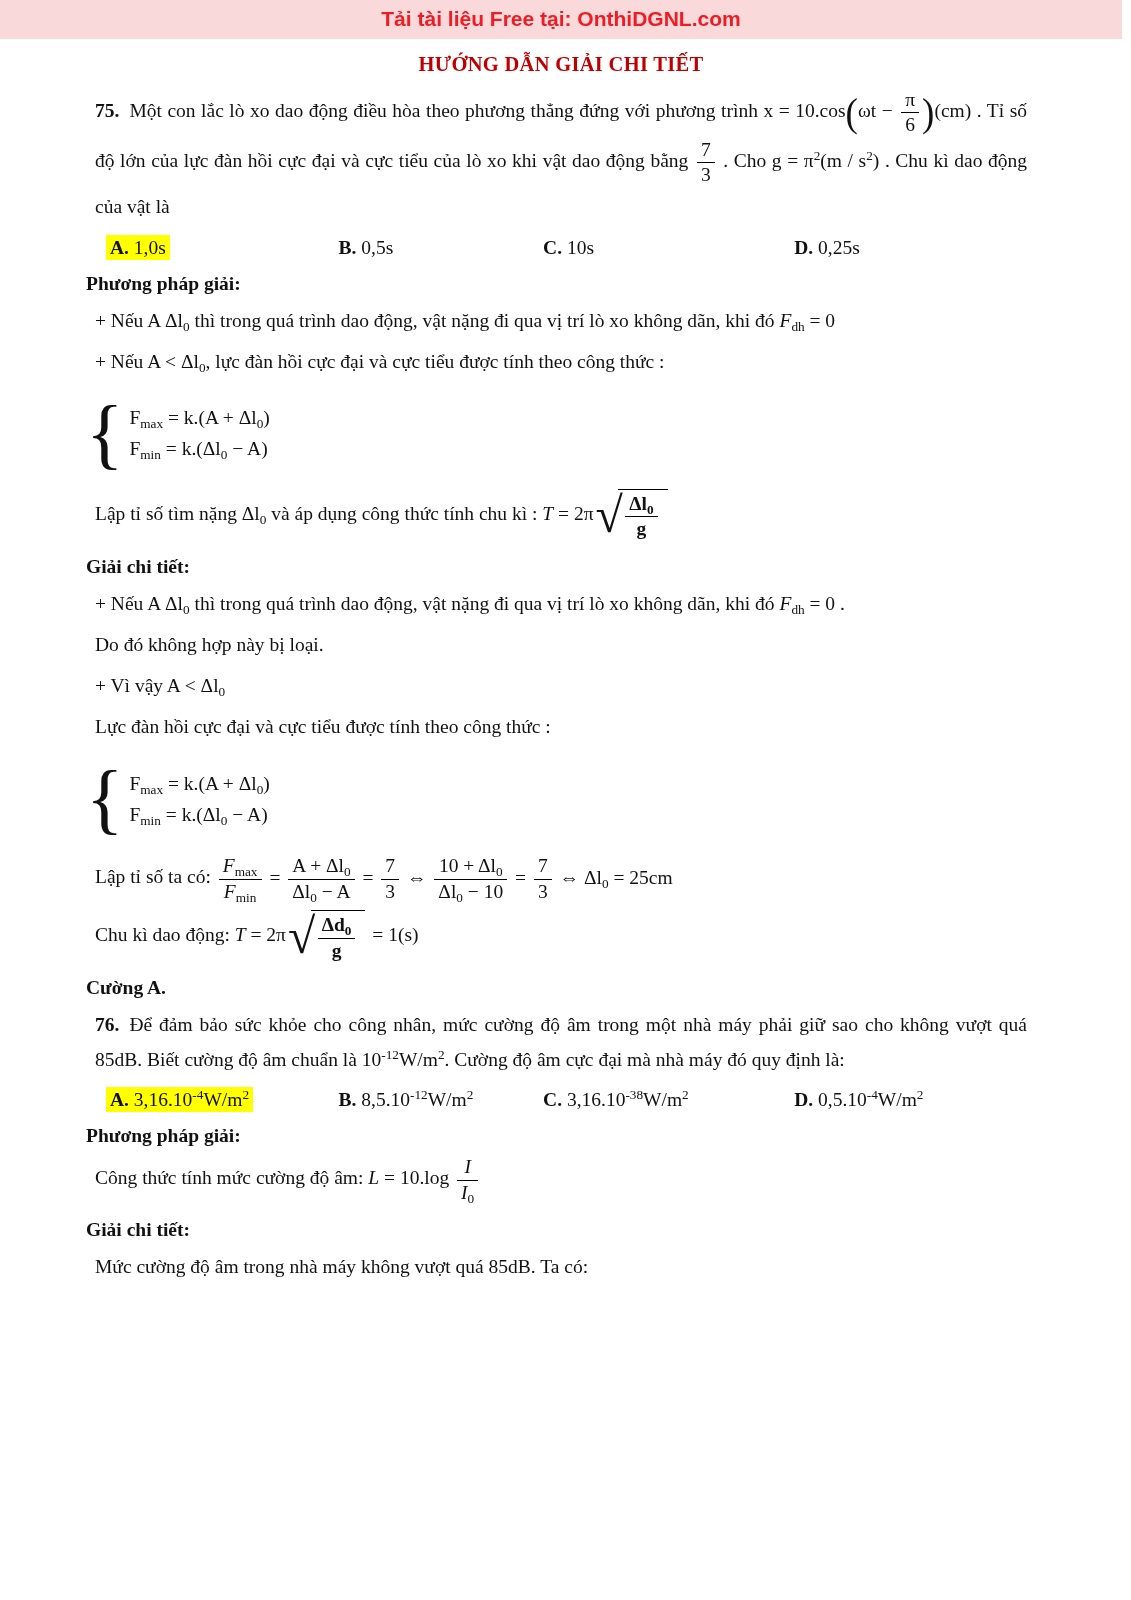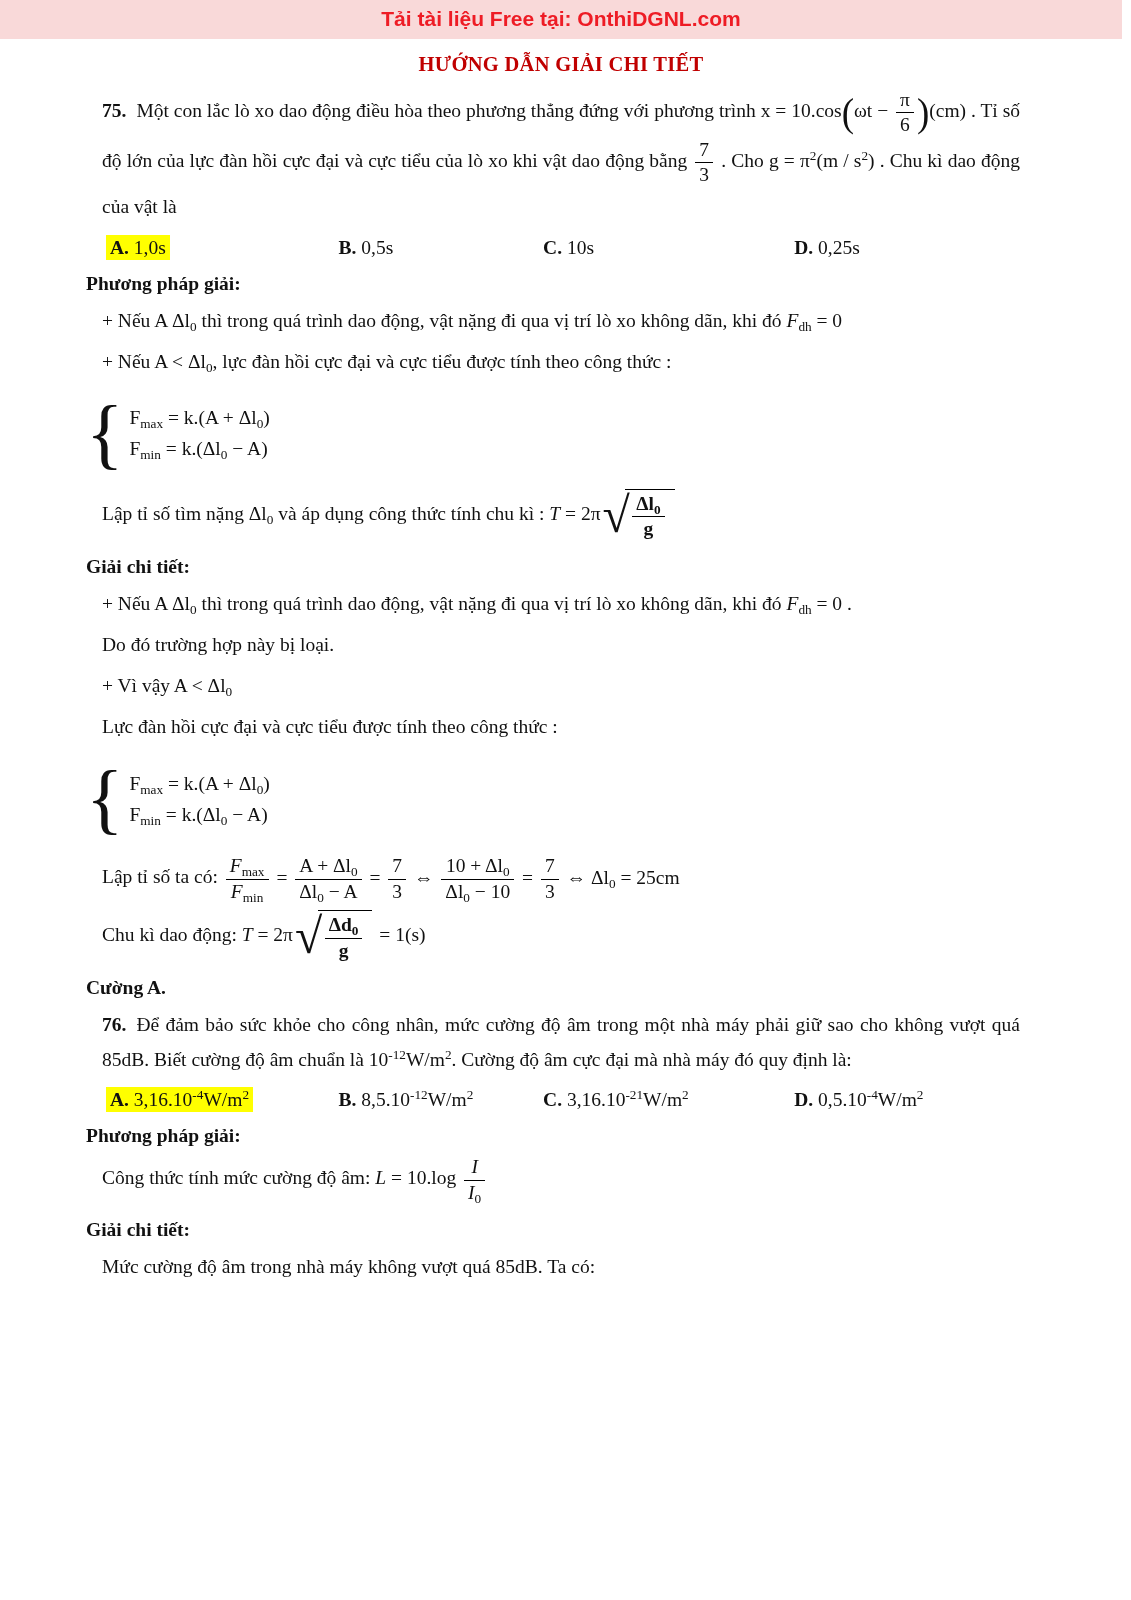--- a/index.html
+++ b/index.html
@@ -28,21 +28,21 @@
 
   .doc-title {
     color: var(--title_red, #c00000);
     font-weight: bold;
     font-size: 20.5px;
     text-align: center;
     margin: 8px 0 12px 0;
     letter-spacing: 0.3px;
   }
 
-  .para { text-align: justify; line-height: 1.8; margin: 6px 16px; }
+  .para { text-align: justify; line-height: 1.8; margin: 6px 9px; }
   .stmt { line-height: 1.9; }
   .qnum { margin-right: 10px; }
 
   .sec-heading { font-weight: bold; margin: 14px 0 8px 0; font-family: Liberation Serif, serif; }
 
   .options {
     display: grid;
     grid-template-columns: 25% 22% 27% 26%;
     padding-left: 20px;
     margin: 12px 0 12px 0;
@@ -134,21 +134,21 @@
 
     <p class="para"><span>Lập tỉ số tìm nặng </span><span class="math"><span>Δl</span><sub>0</sub></span><span> và áp dụng công thức tính chu kì : </span><span class="math"><span class="it">T</span><span> = 2π</span><span class="sqrt">
             <span class="sqrt-sym">√</span>
             <span class="sqrt-body"><span class="frac"><span class="num"><span>Δl</span><sub>0</sub></span><span class="den">g</span></span></span>
           </span></span></p>
 
     <p class="sec-heading">Giải chi tiết:</p>
 
     <p class="para"><span>+ Nếu A </span><span class="math"><span>Δl</span><sub>0</sub></span><span> thì trong quá trình dao động, vật nặng đi qua vị trí lò xo không dãn, khi đó </span><span class="math it"><span>F</span><sub class="rm">dh</sub></span><span> = 0 .</span></p>
 
-    <p class="para">Do đó trường hợp này bị loại.</p>
+    <p class="para">Do đó không hợp này bị loại.</p>
 
     <p class="para"><span>+ Vì vậy </span><span class="math"><span>A &lt; Δl</span><sub>0</sub></span></p>
 
     <p class="para">Lực đàn hồi cực đại và cực tiểu được tính theo công thức :</p>
 
     <div class="math-block">
       <span class="cases">
         <span class="brace">{</span>
         <span class="case-col">
           <span class="case-line"><span>F</span><sub>max</sub><span> = k.(A + Δl</span><sub>0</sub><span>)</span></span>
@@ -164,21 +164,21 @@
             <span class="sqrt-body"><span class="frac"><span class="num"><span>Δd</span><sub>0</sub></span><span class="den">g</span></span></span>
           </span><span> = 1(s)</span></span></p>
 
     <p class="sec-heading">Cường A.</p>
 
     <p class="para"><b class="qnum">76.</b><span>Để đảm bảo sức khỏe cho công nhân, mức cường độ âm trong một nhà máy phải giữ sao cho không vượt quá 85dB. Biết cường độ âm chuẩn là 10</span><sup>-12</sup><span>W/m</span><sup>2</sup><span>. Cường độ âm cực đại mà nhà máy đó quy định là:</span></p>
 
     <div class="options">
       <span class="option"><span class="hl"><b class="letter">A.</b> <span class="math"><span>3,16.10</span><sup>-4</sup><span>W/m</span><sup>2</sup></span></span></span>
       <span class="option"><b class="letter">B.</b> <span class="math"><span>8,5.10</span><sup>-12</sup><span>W/m</span><sup>2</sup></span></span>
-      <span class="option"><b class="letter">C.</b> <span class="math"><span>3,16.10</span><sup>-21</sup><span>W/m</span><sup>2</sup></span></span>
+      <span class="option"><b class="letter">C.</b> <span class="math"><span>3,16.10</span><sup>-38</sup><span>W/m</span><sup>2</sup></span></span>
       <span class="option"><b class="letter">D.</b> <span class="math"><span>0,5.10</span><sup>-4</sup><span>W/m</span><sup>2</sup></span></span>
     </div>
 
     <p class="sec-heading">Phương pháp giải:</p>
 
     <p class="para"><span>Công thức tính mức cường độ âm: </span><span class="math"><span class="it">L</span><span> = 10.log </span><span class="frac"><span class="num it">I</span><span class="den"><span class="it">I</span><sub>0</sub></span></span></span></p>
 
     <p class="sec-heading">Giải chi tiết:</p>
 
     <p class="para">Mức cường độ âm trong nhà máy không vượt quá 85dB. Ta có:</p>

